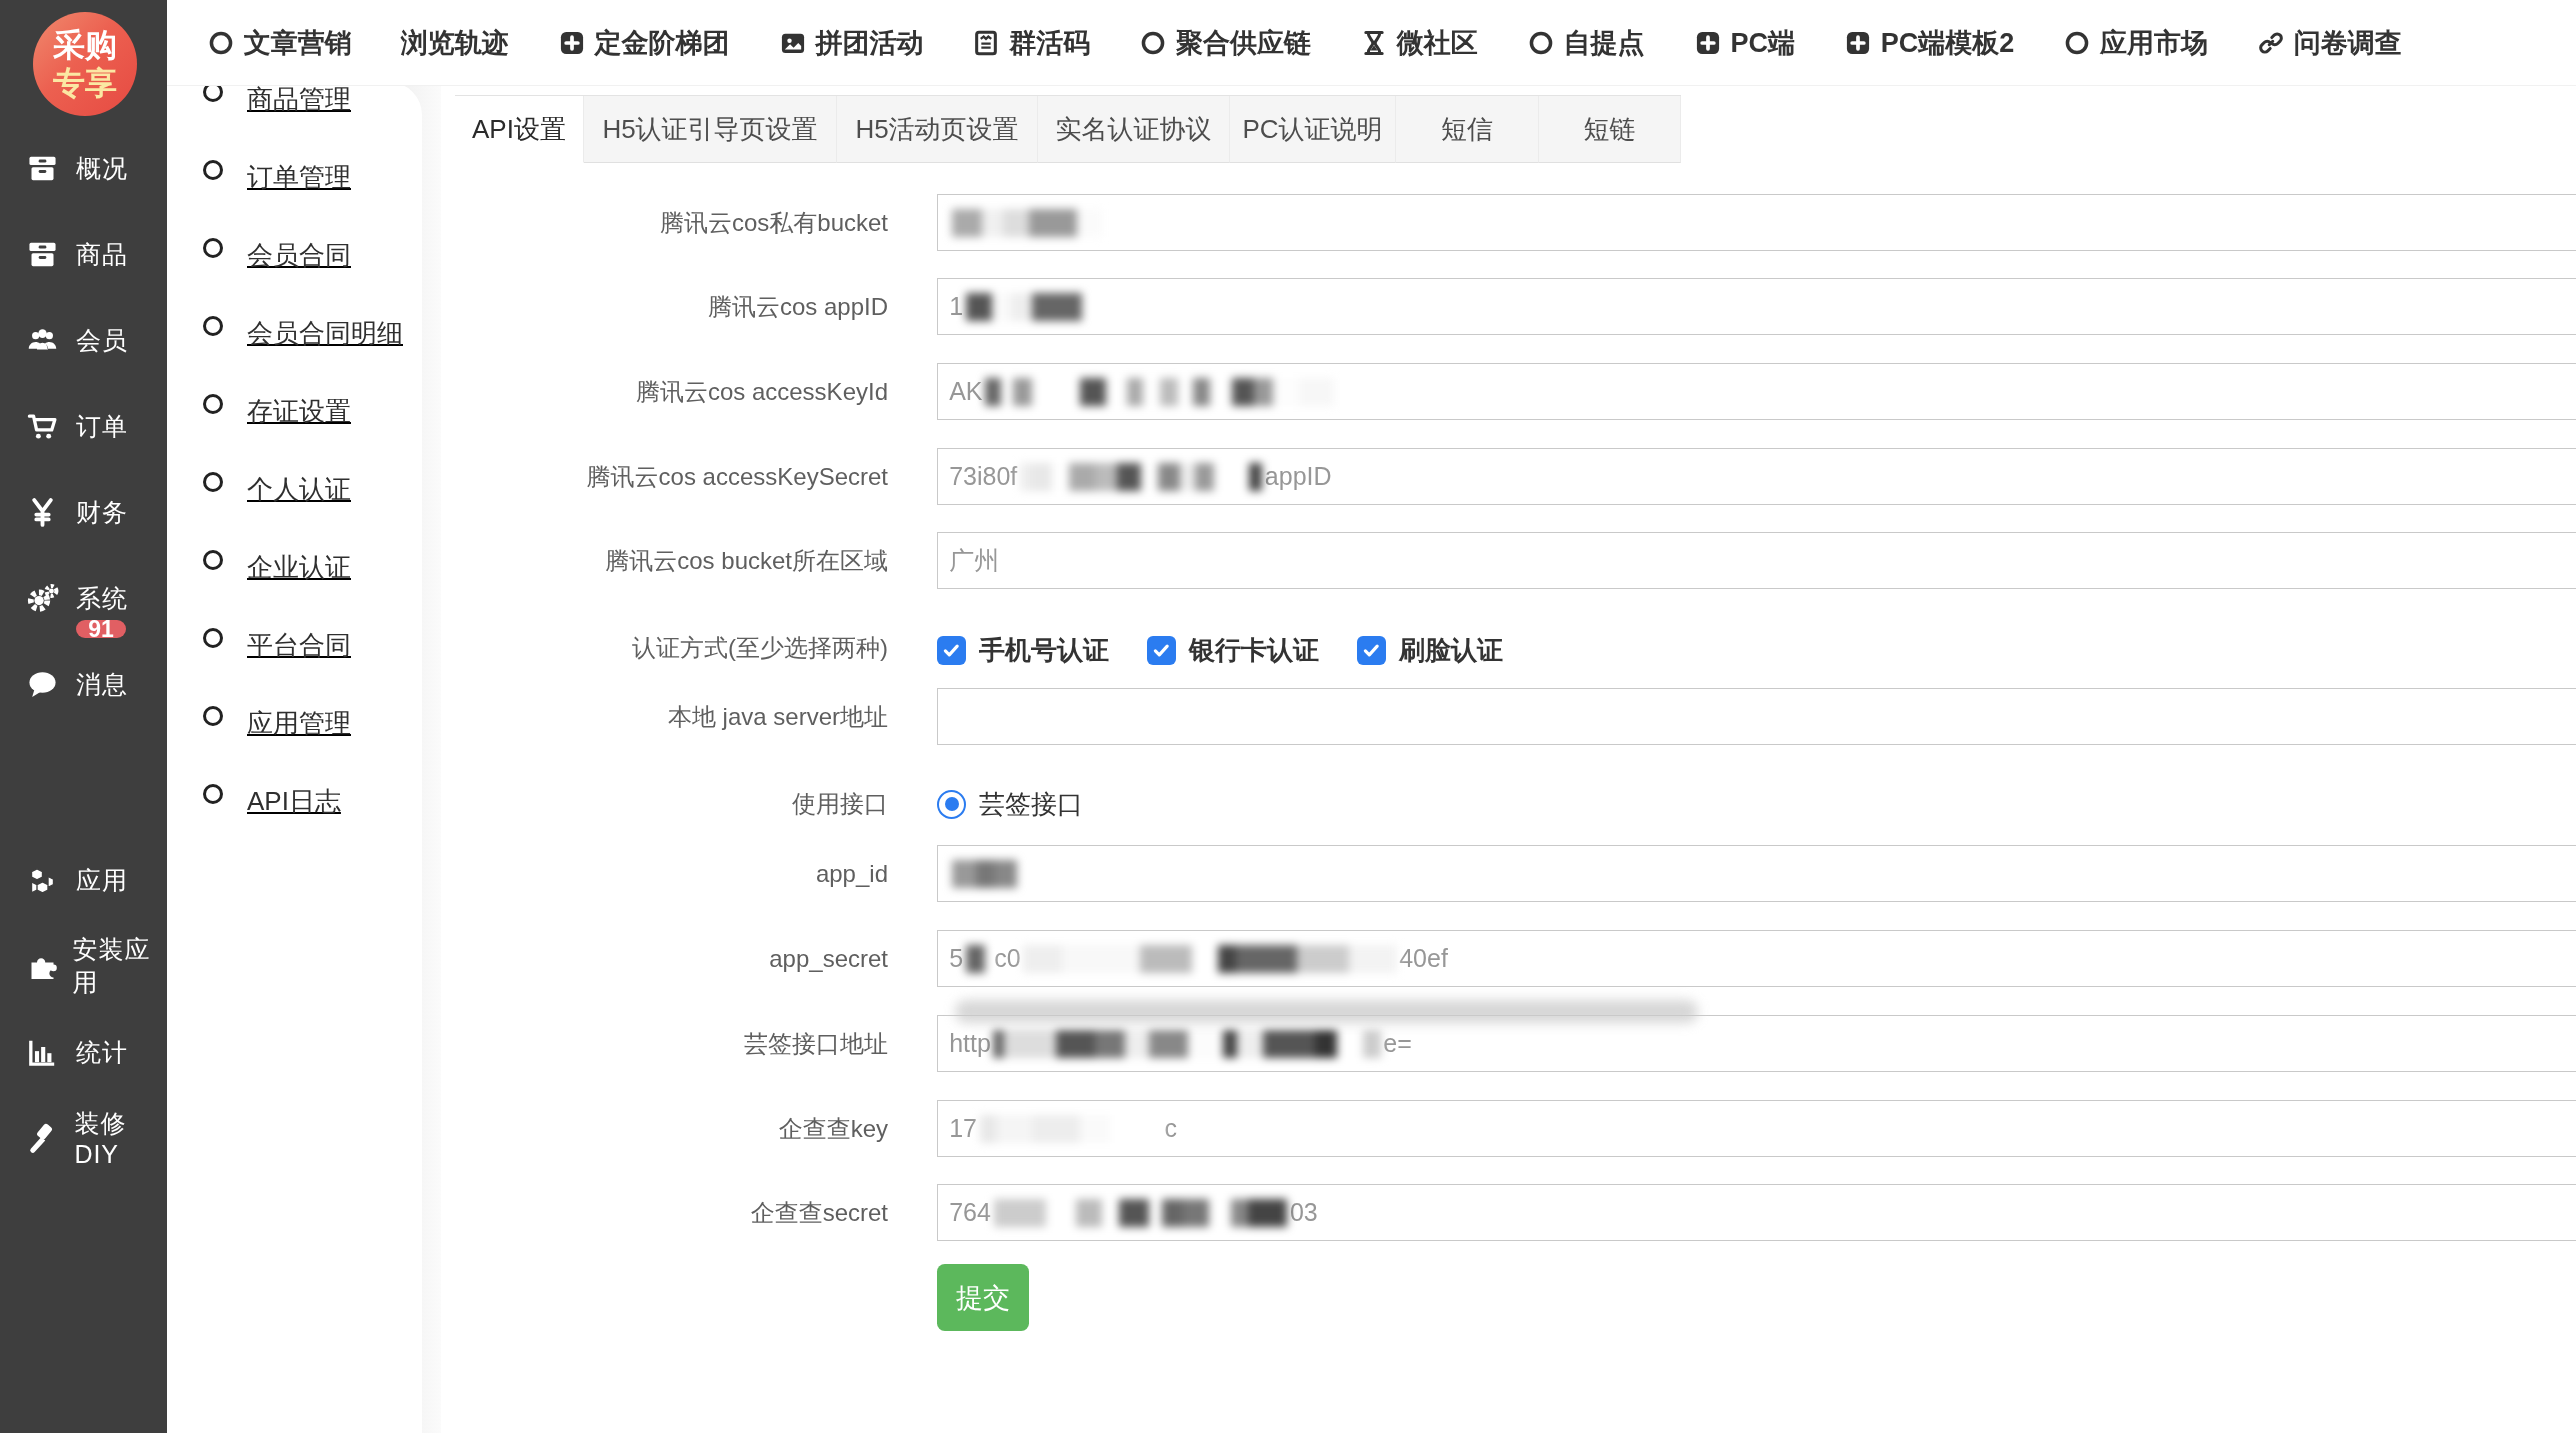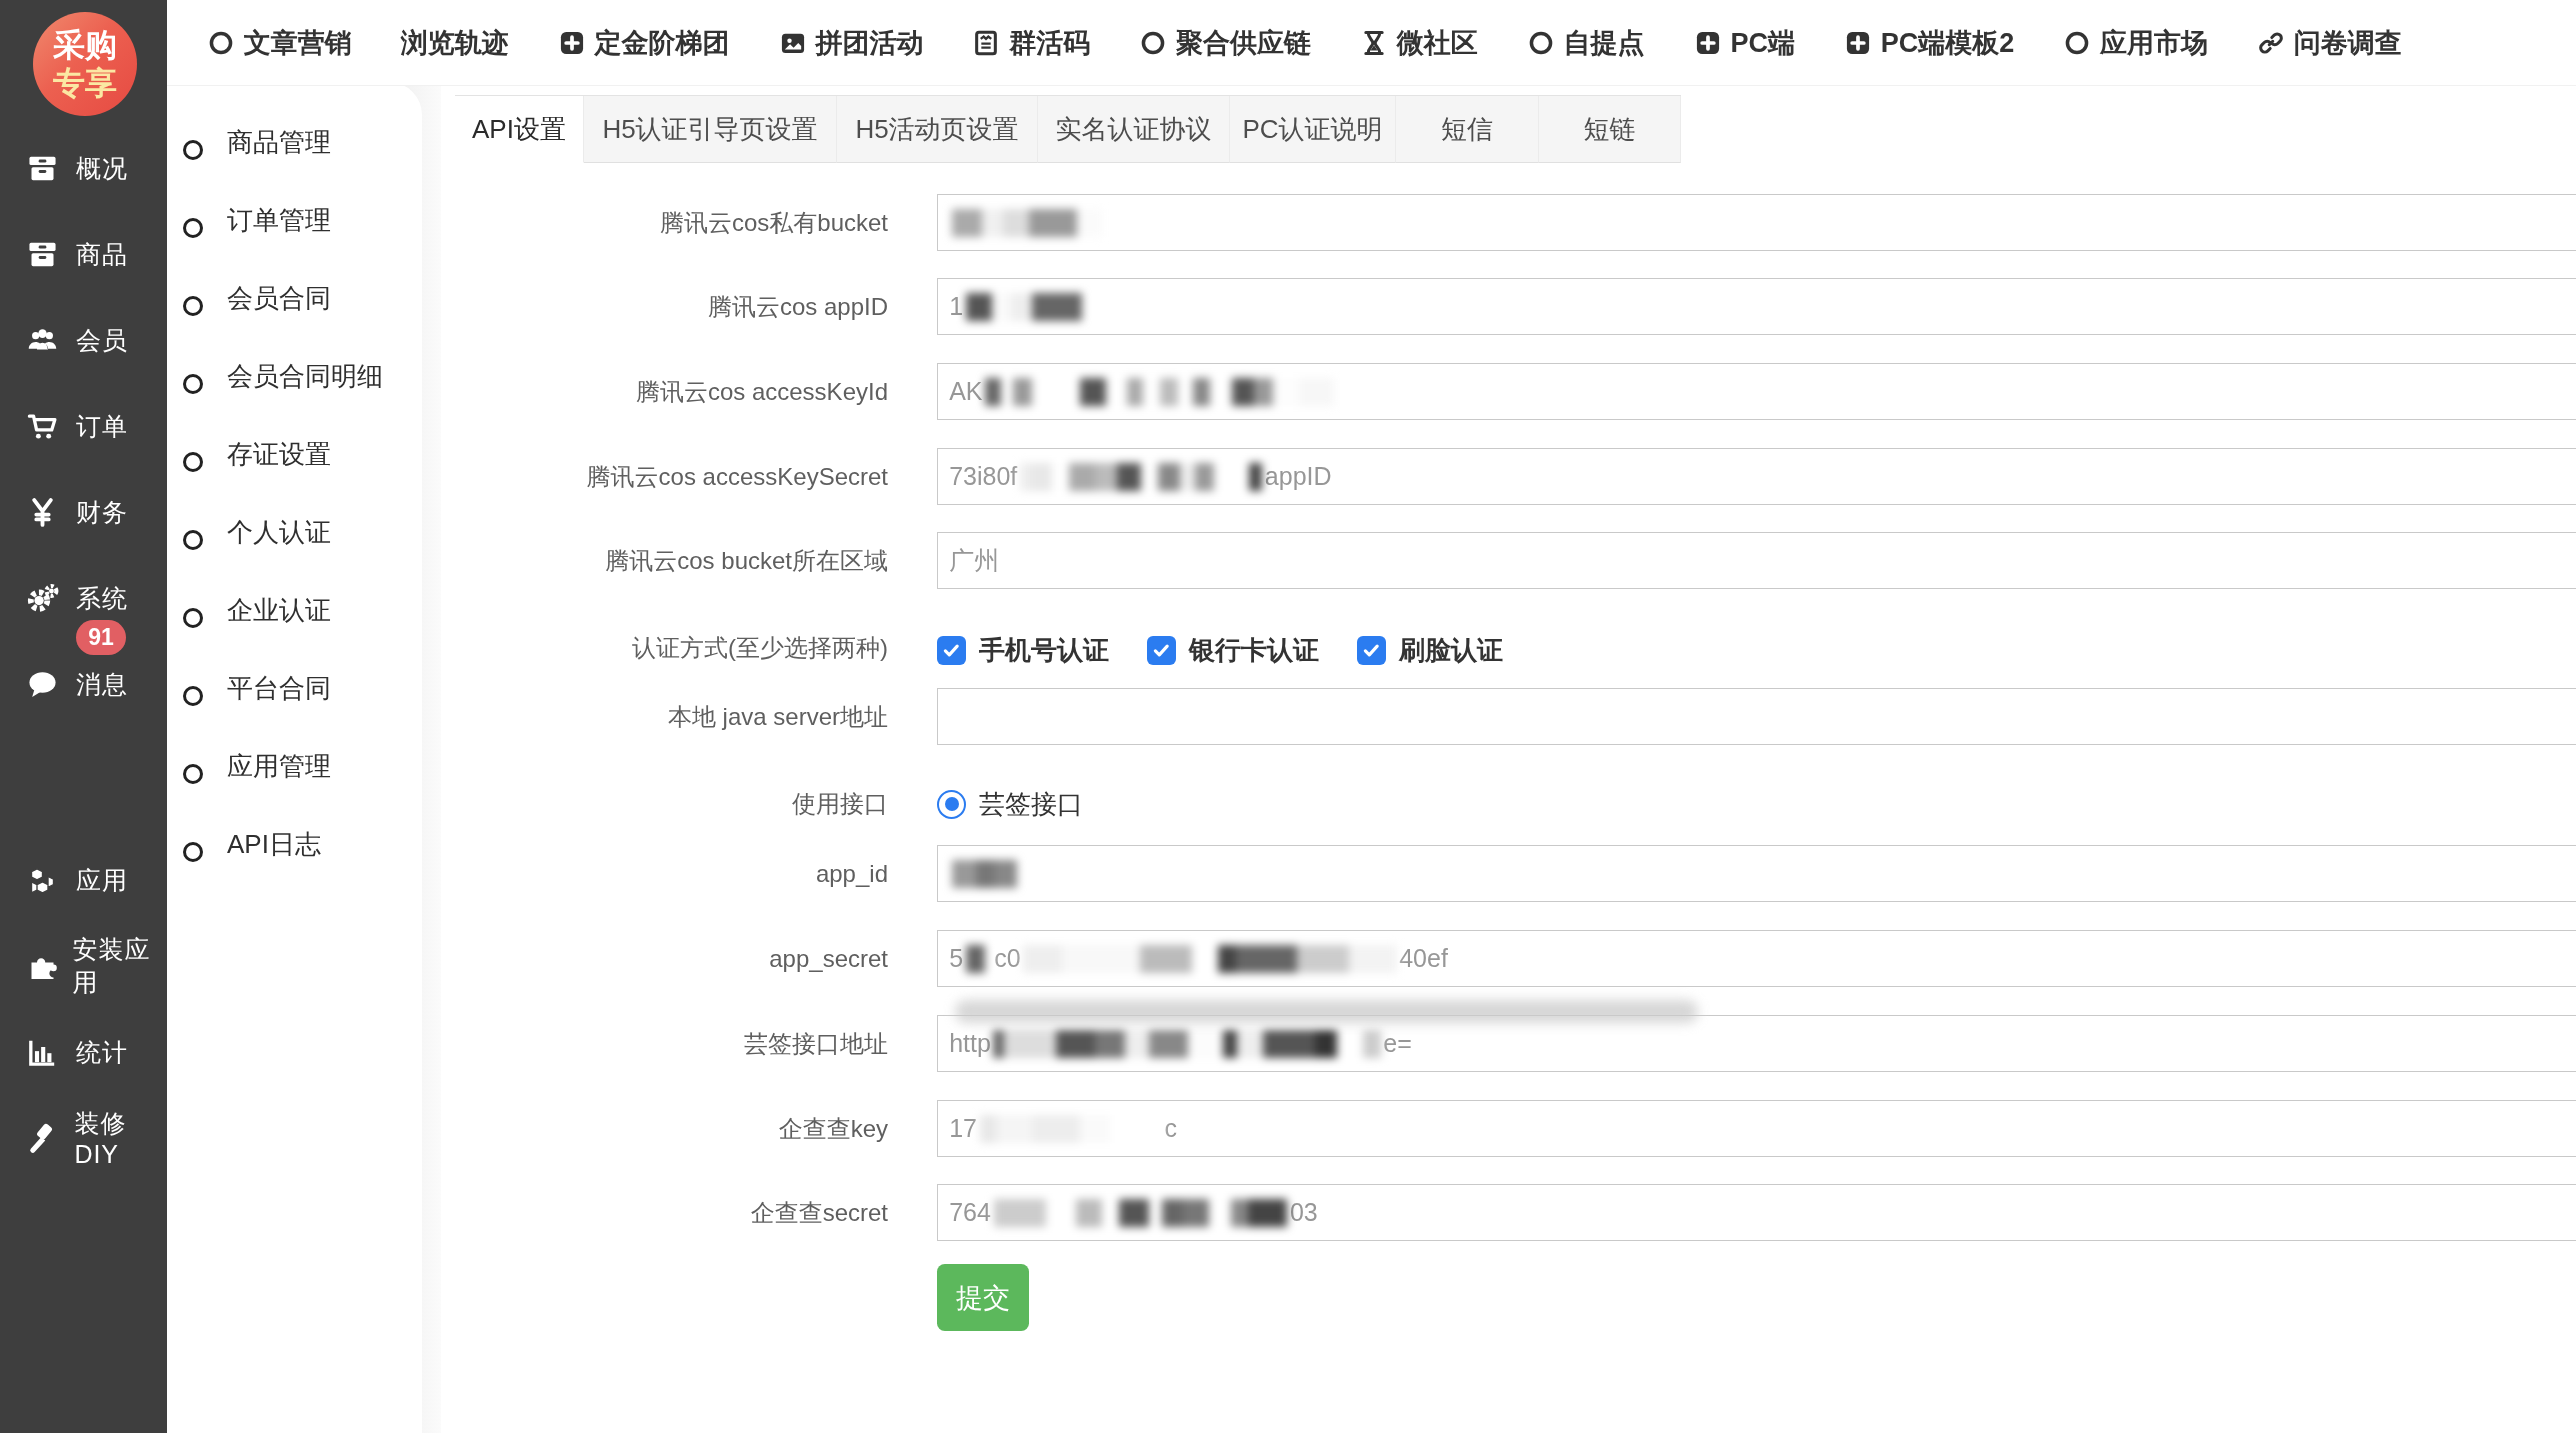--- a/index.html
+++ b/index.html
@@ -13,30 +13,30 @@
           background:linear-gradient(135deg,#f08a6e 0%,#ec6050 45%,#e64a42 100%);
           display:flex; flex-direction:column; align-items:center; justify-content:center; }
   .logo .l1 { color:#ffffff; font-size:32px; font-weight:bold; line-height:38px; }
   .logo .l2 { color:#fbe7a3; font-size:32px; font-weight:bold; line-height:38px; }
   .darkmenu { position:absolute; left:0; top:125px; width:167px; }
   .dark-item { position:relative; height:86px; display:flex; align-items:center; padding-left:26px; color:#fff; cursor:pointer; }
   .dark-item .ditm-icon { width:38px; height:33px; display:flex; align-items:center; color:#fff; }
   .dark-item .ditm-icon svg { width:33px; height:33px; }
   .dark-item .ditm-label { font-size:25px; margin-left:12px; letter-spacing:0.9px; }
   .dark-item.gap-before { margin-top:110px; }
-  .badge { position:absolute; left:76px; top:-21px; min-width:50px; height:35px; padding:0 12px;
+  .badge { position:absolute; left:76px; top:-21px; min-width:50px; height:18px; padding:0 12px;
            background:#e15f63; border-radius:18px; color:#fff; font-size:23px; font-weight:bold;
            display:flex; align-items:center; justify-content:center; }
 
   
   .submenu-bg { position:absolute; left:393px; top:82px; width:48px; height:1351px;
                 background:linear-gradient(to right,#efefef,#fbfbfb); z-index:1; }
   .submenu { position:absolute; left:167px; top:82px; width:255px; height:1351px; background:#ffffff;
              border-top-right-radius:33px; z-index:2; }
-  .sub-item { height:78px; display:flex; align-items:flex-end; padding-left:16px; cursor:pointer; }
+  .sub-item { height:78px; display:flex; align-items:flex-start; padding-left:36px; cursor:pointer;text-decoration:underline; }
   .sub-item .ring { width:20px; height:20px; border:3px solid #222; border-radius:50%; flex:none; }
   .sub-item .sub-label { font-size:26px; color:#2f2f2f; margin-left:24px; white-space:nowrap; }
   .sub-item.active { background:#f4f4f4; }
   .sub-item.active .sub-label { font-weight:bold; }
 
   
   .topnav { position:absolute; left:167px; top:0; width:2409px; height:86px; background:#fff;
             display:flex; align-items:center; padding-left:40px; z-index:4; border-bottom:0.9px solid #f1f1f1; }
   .nav-item { display:flex; align-items:center; margin-right:49px; cursor:pointer; color:#333; }
   .nav-item .nav-icon { width:29px; height:29px; margin-right:7.8px; display:flex; align-items:center; color:#333; }

